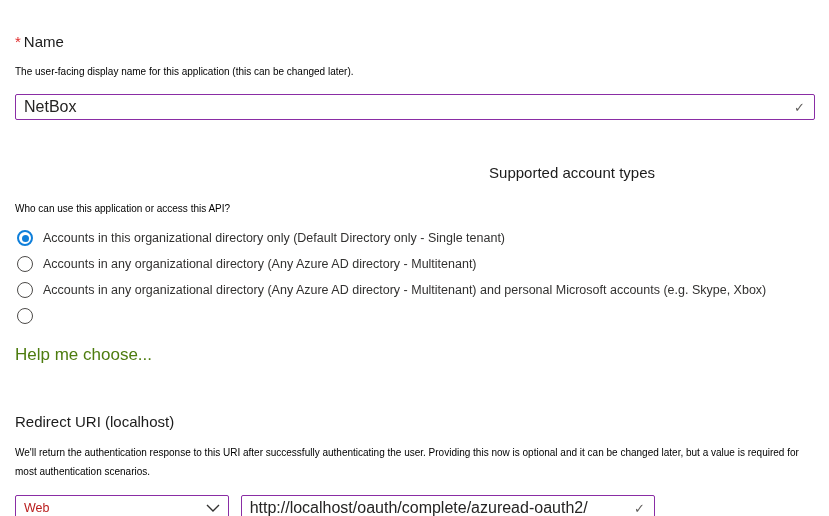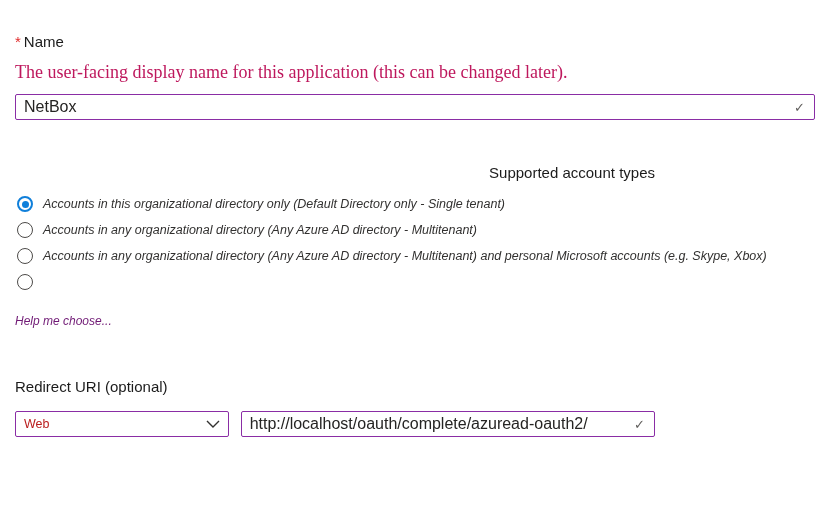--- a/index.html
+++ b/index.html
@@ -14,24 +14,23 @@
 
   .section-heading {
     font-size: 15px;
     line-height: 20px;
     font-weight: 400;
     color: #1b1b1b;
   }
   .required-marker { color: #e02b2b; margin-right: 3px; }
 
   .desc {
-    font-size: 18px;
+    font-size: 10px;
     line-height: 16px;
-    color: #be185d;
-    font-family: Liberation Serif, serif;
+    color: #000000;
   }
 
   .input-wrap { position: relative; width: 800px; margin-top: 14px; }
   .text-input {
     width: 100%;
     height: 26px;
     border: 1.5px solid #8a2da5;
     border-radius: 2px;
     background: #fff;
     font-family: "Liberation Sans", "DejaVu Sans", sans-serif;
@@ -55,21 +54,20 @@
 
   .account-types-title { margin-top: 43px; text-align: right; }
   .question { margin-top: 18px; }
 
   .radio-group { margin-top: 8px; }
   .radio-row {
     display: flex;
     align-items: center;
     height: 26px;
     cursor: pointer;
-    font-style: italic;
   }
   .radio {
     width: 16px; height: 16px;
     margin-left: 2px;
     border: 1px solid #4d4b49;
     border-radius: 50%;
     background: #fff;
     display: inline-flex;
     align-items: center;
     justify-content: center;
@@ -81,26 +79,25 @@
   .radio-label {
     margin-left: 10px;
     font-size: 12.5px;
     color: #323130;
     white-space: nowrap;
   }
 
   .help-link {
     display: inline-block;
     margin-top: 18px;
-    font-size: 12px;
+    font-size: 17px;
     line-height: 16px;
-    color: #701a75;
+    color: #4d7c0f;
     text-decoration: none;
     cursor: pointer;
-    font-style: italic;
   }
 
   .redirect-title { margin-top: 48px; }
   .redirect-desc { margin-top: 11px; width: 800px; line-height: 19px; }
 
   .controls-row { margin-top: 14px; display: flex; align-items: center; }
   .select {
     position: relative;
     width: 216px; height: 26px;
     border: 1.5px solid #8a2da5;
@@ -133,20 +130,21 @@
 
   <div class="desc name-desc">The user-facing display name for this application (this can be changed later).</div>
 
   <div class="input-wrap">
     <input class="text-input" type="text" readonly="" value="NetBox" style="">
     <span class="check-icon">✓</span>
   </div>
 
   <div class="section-heading account-types-title">Supported account types</div>
 
+  <div class="desc question">Who can use this application or access this API?</div>
 
   <div class="radio-group">
     <div class="radio-row">
       <span class="radio selected">
           <span class="dot"></span>
         </span>
       <span class="radio-label">Accounts in this organizational directory only (Default Directory only - Single tenant)</span>
     </div>
     <div class="radio-row">
       <span class="radio"></span>
@@ -156,22 +154,23 @@
       <span class="radio"></span>
       <span class="radio-label">Accounts in any organizational directory (Any Azure AD directory - Multitenant) and personal Microsoft accounts (e.g. Skype, Xbox)</span>
     </div>
     <div class="radio-row">
       <span class="radio"></span>
     </div>
   </div>
 
   <a class="help-link">Help me choose...</a>
 
-  <div class="section-heading redirect-title">Redirect URI (optional)</div>
+  <div class="section-heading redirect-title">Redirect URI (localhost)</div>
 
+  <div class="desc redirect-desc">We'll return the authentication response to this URI after successfully authenticating the user. Providing this now is optional and it can be changed later, but a value is required for most authentication scenarios.</div>
 
   <div class="controls-row">
     <div class="select">
       <span>Web</span>
       <svg class="chevron-icon" width="14" height="9" viewBox="0 0 14 9">
         <polyline points="1,1.5 7,7.5 13,1.5" fill="none" stroke="#323130" stroke-width="1.4"></polyline>
       </svg>
     </div>
     <div class="input-wrap uri-wrap">
       <input class="text-input" type="text" readonly="" value="http://localhost/oauth/complete/azuread-oauth2/" style="">

